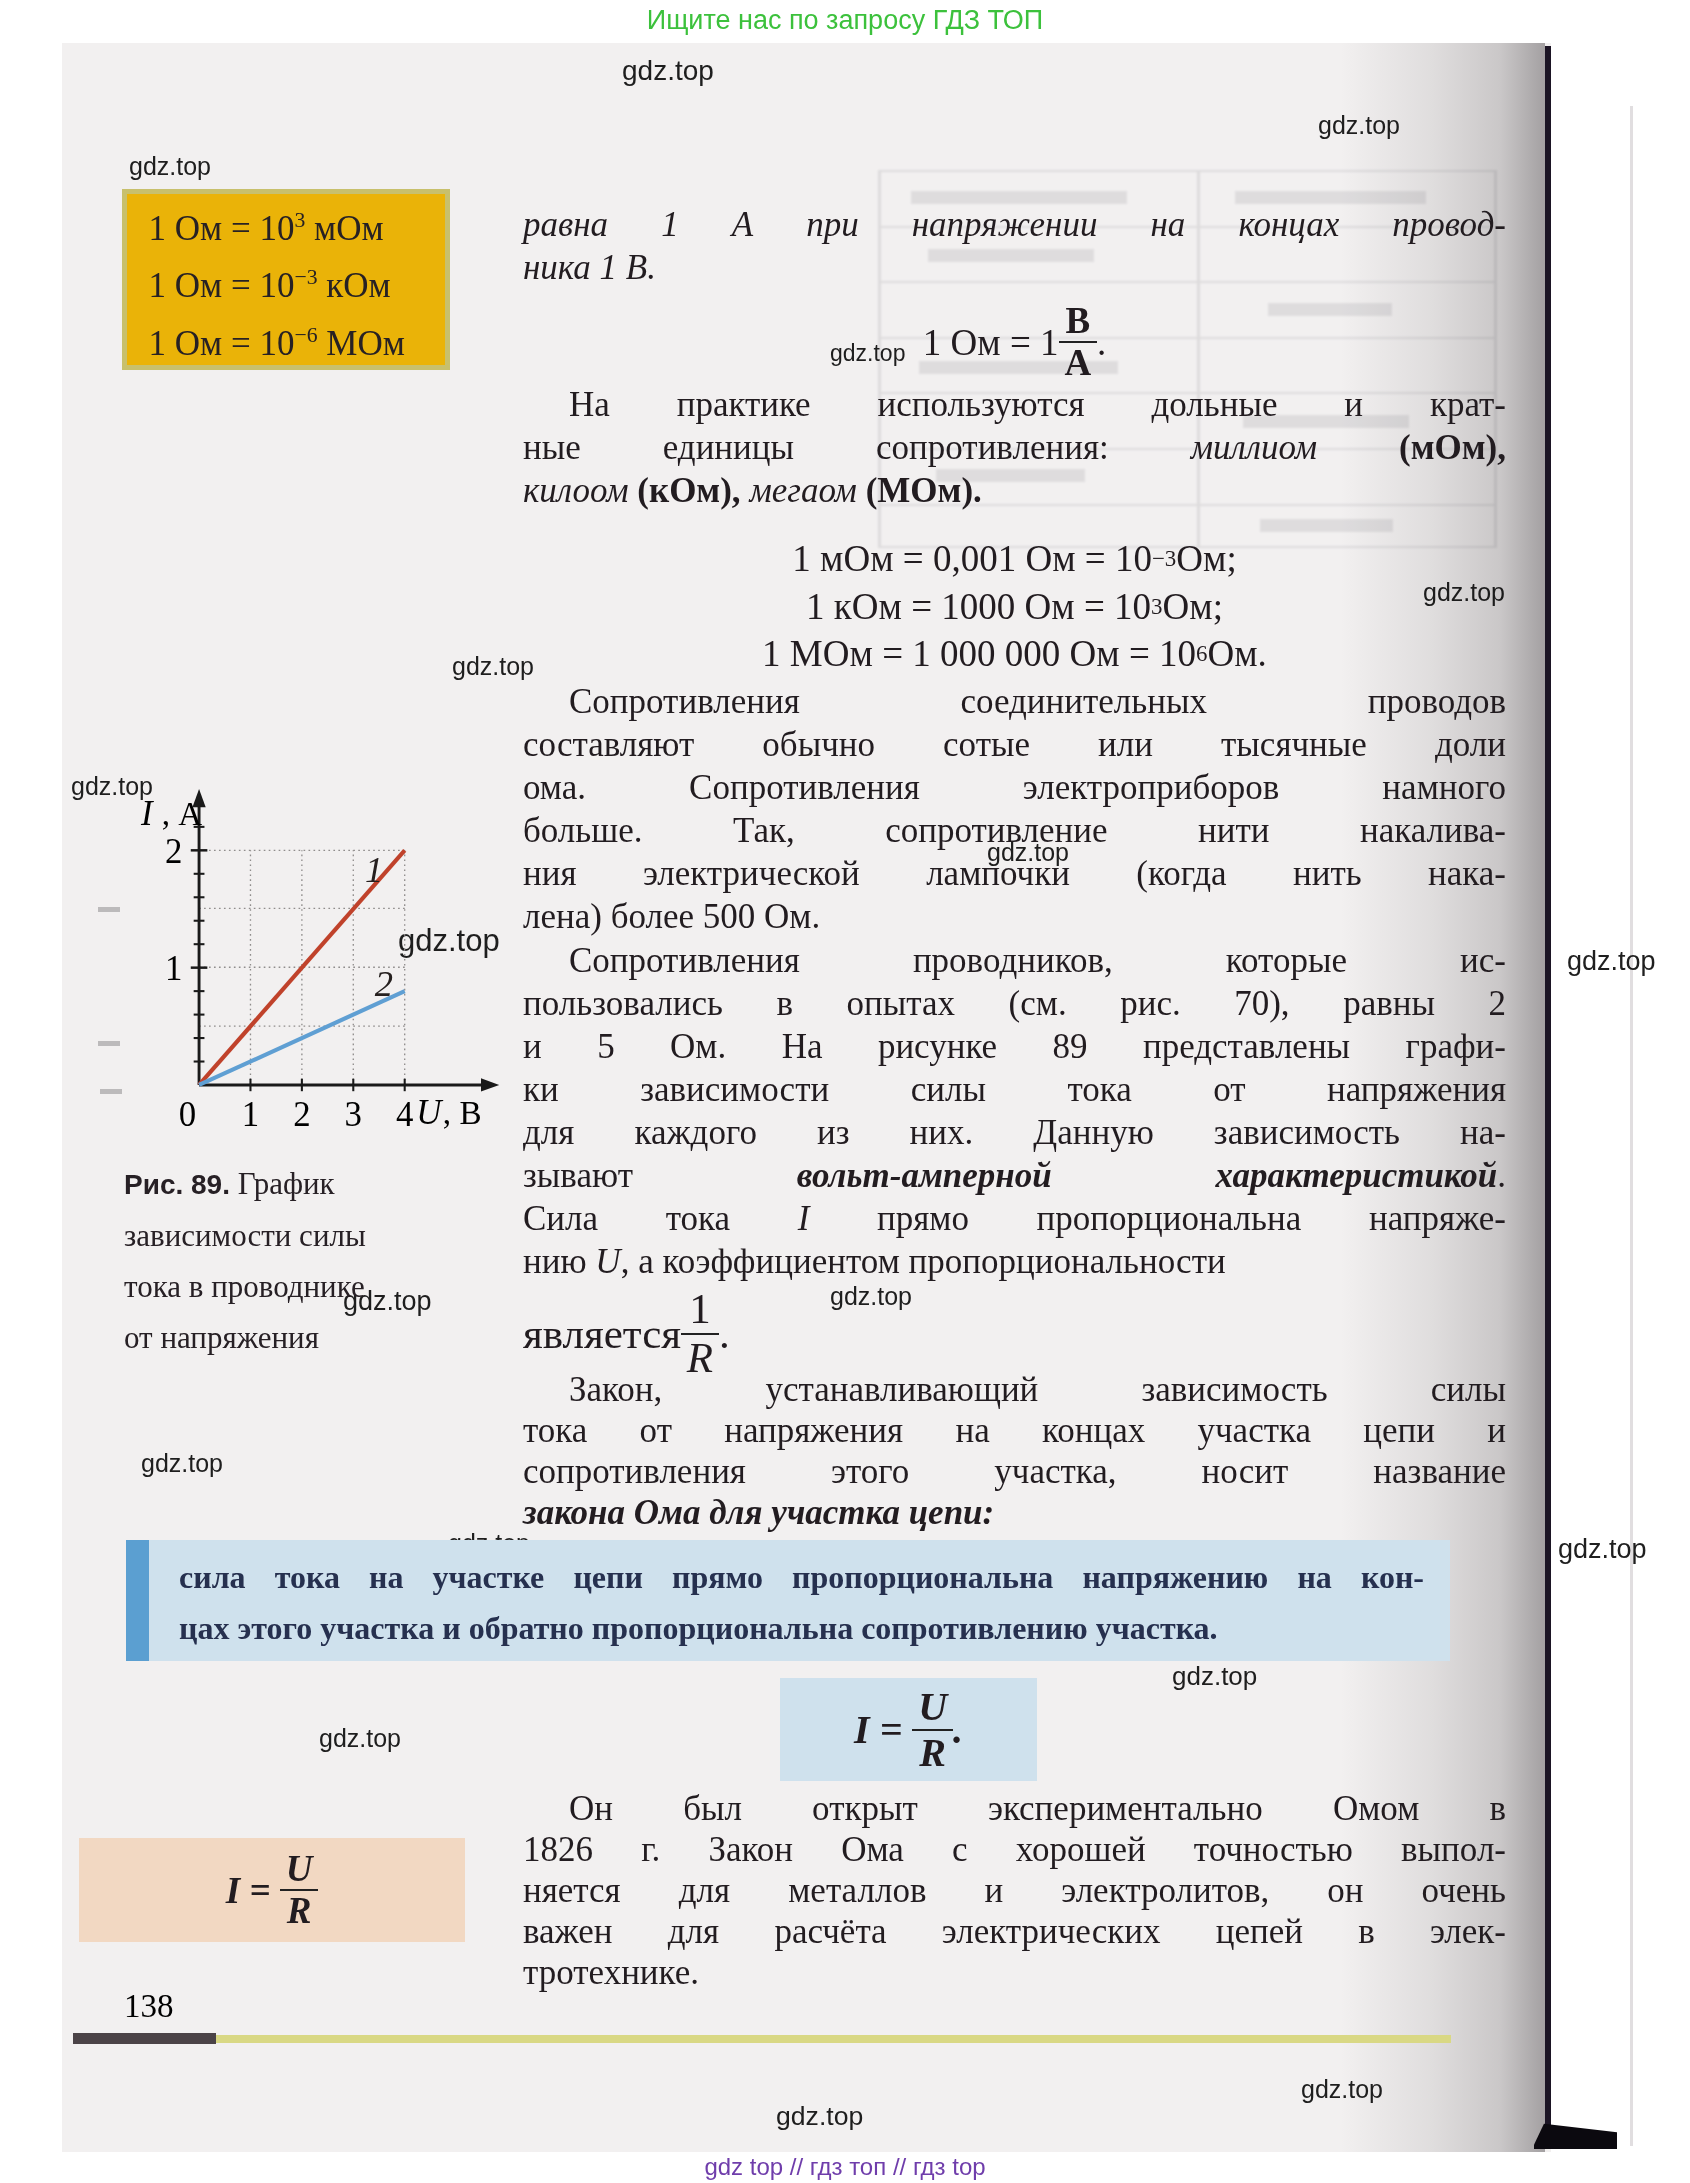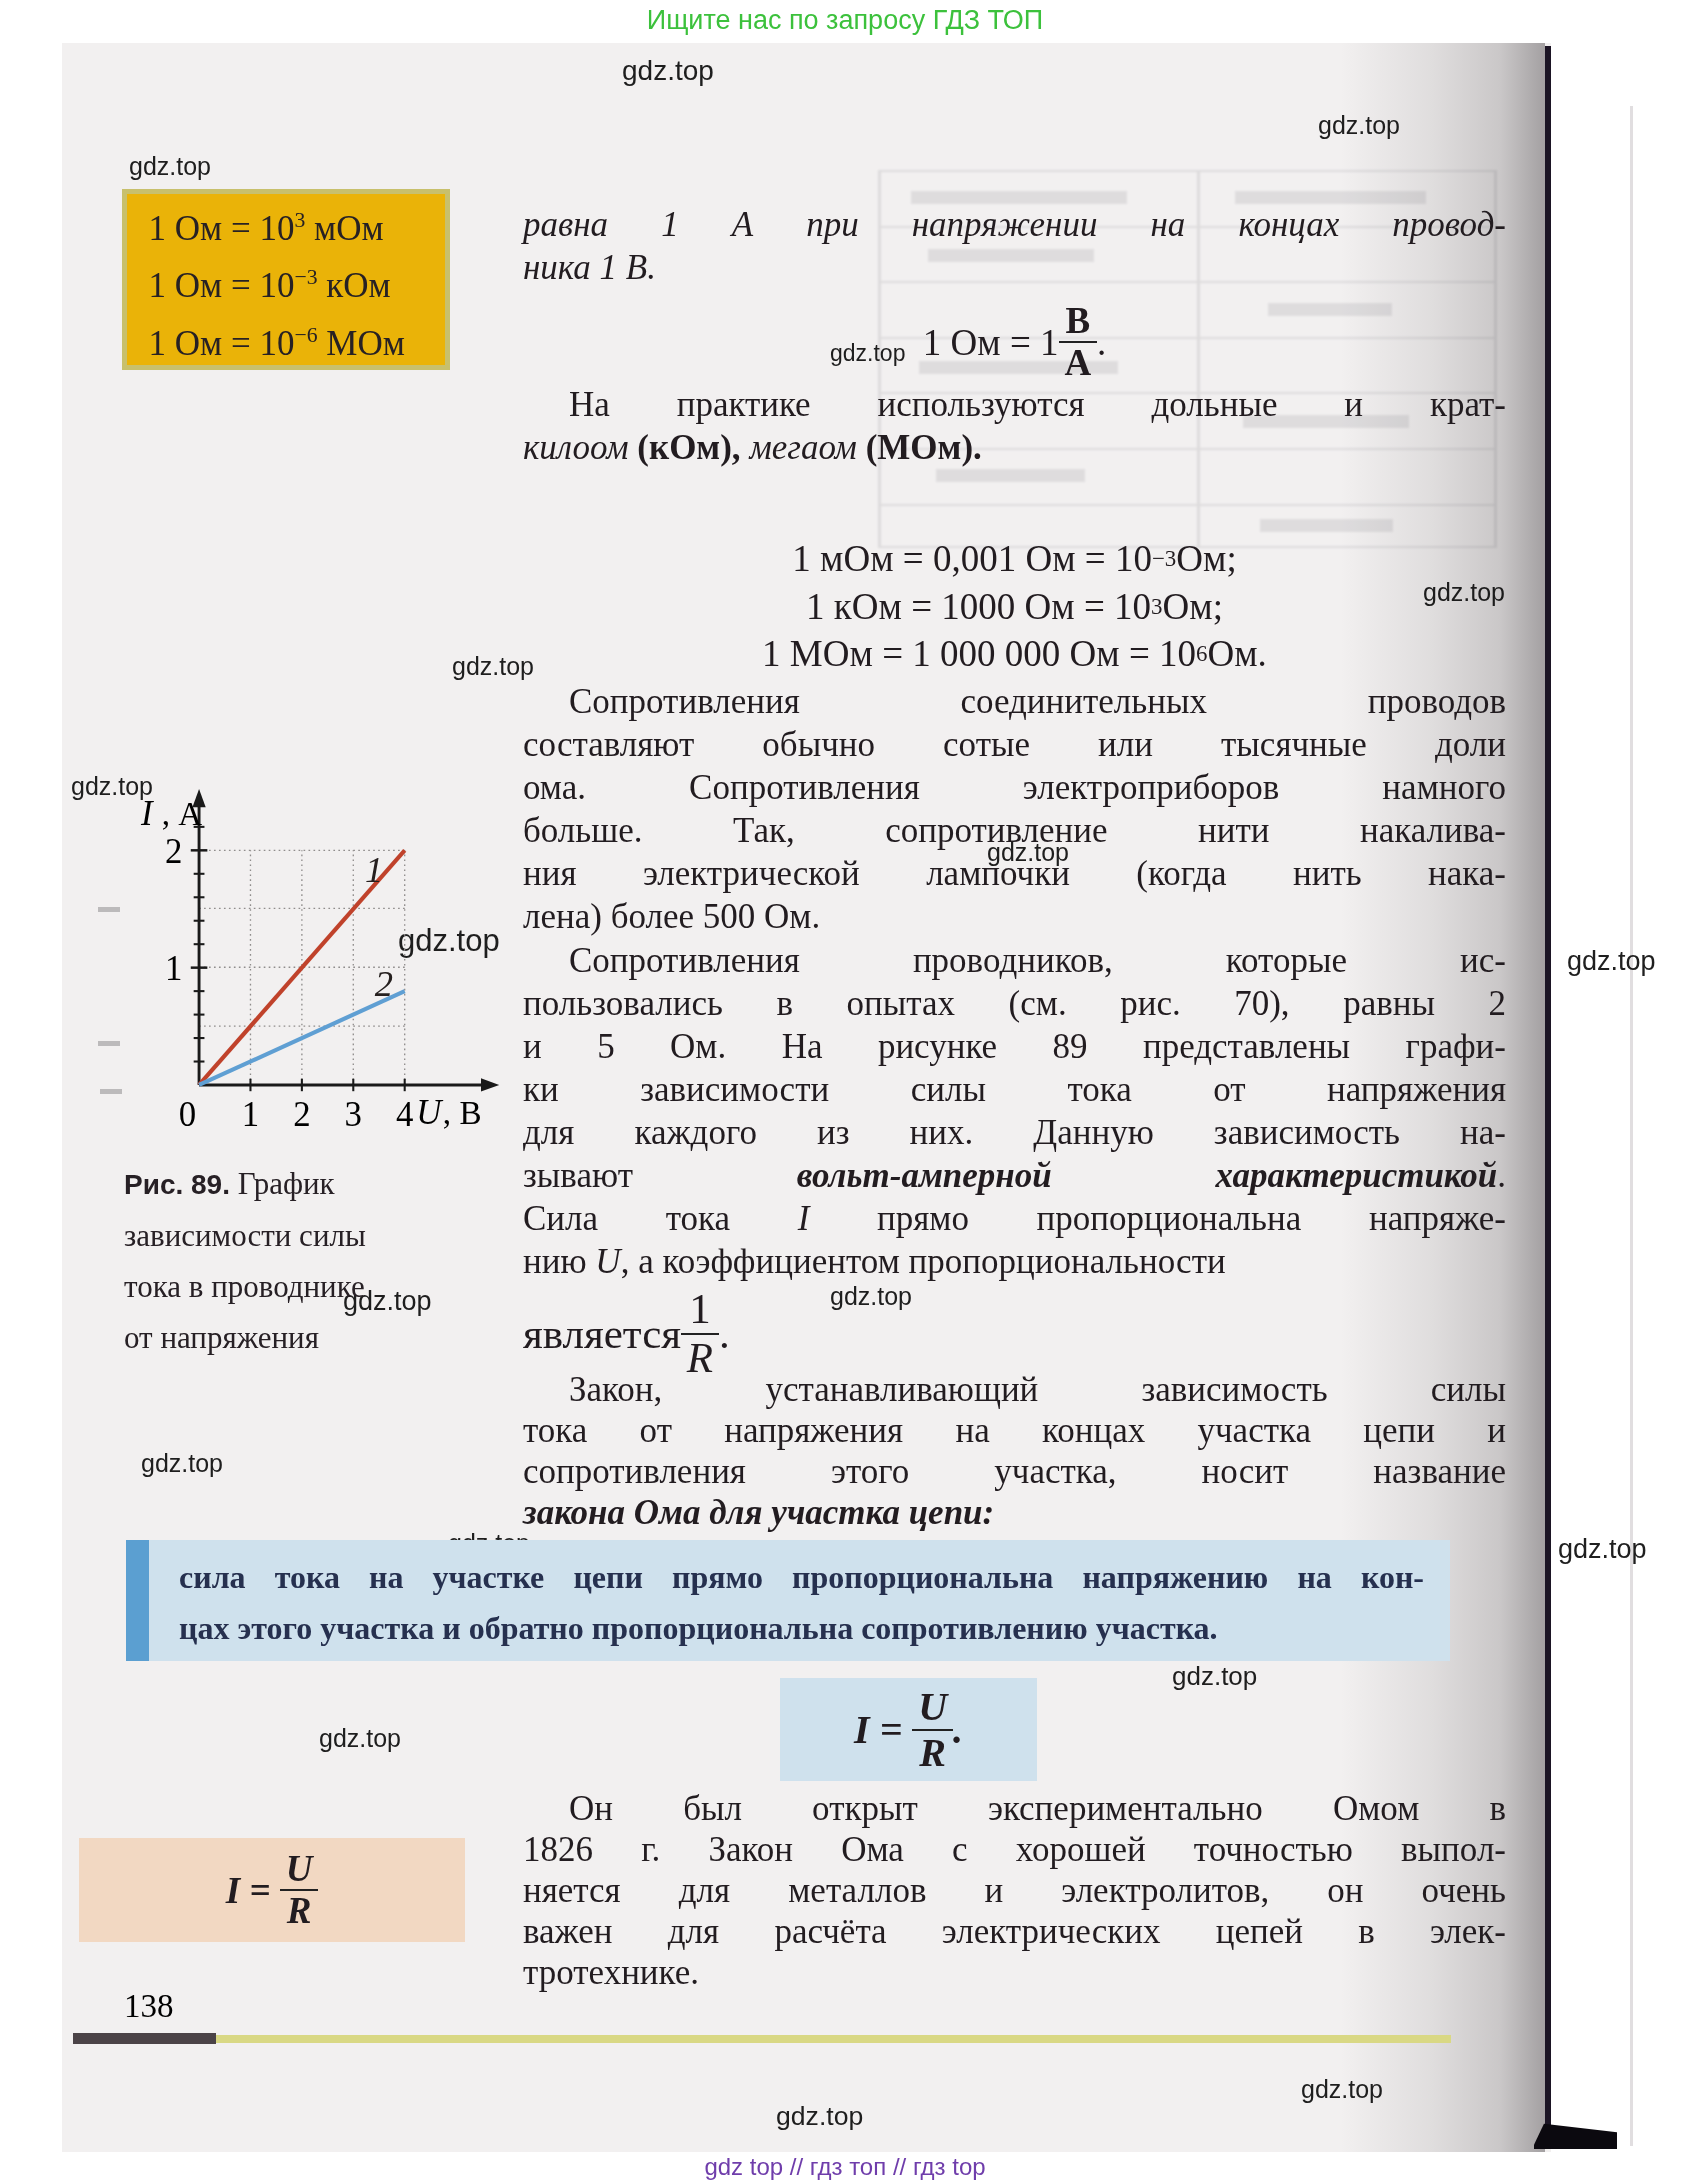--- a/index.html
+++ b/index.html
@@ -139,20 +139,21 @@
     <span>1 Ом = 1 </span>
     <span class="frac b">
         <span class="fn">В</span>
         <span class="fd">А</span>
       </span>
     <span>.</span>
   </div>
 
   <div class="para" style="top:383px;">
     <div class="bl ind">На практике используются дольные и крат-</div>
+    <div class="bl"><span>ные единицы сопротивления: </span><span class="it">миллиом</span><span class="b"> (мОм),</span></div>
     <div class="bl end"><span class="it">килоом</span><span class="b"> (кОм), </span><span class="it">мегаом</span><span class="b"> (МОм).</span></div>
   </div>
 
   <div class="cform" style="top:535px;height:47px;">
     <span>1 мОм = 0,001 Ом = 10</span>
       <span class="sup">−3</span>
       <span> Ом;</span>
   </div>
   <div class="cform" style="top:583px;height:47px;">
     <span>1 кОм = 1000 Ом = 10</span>

